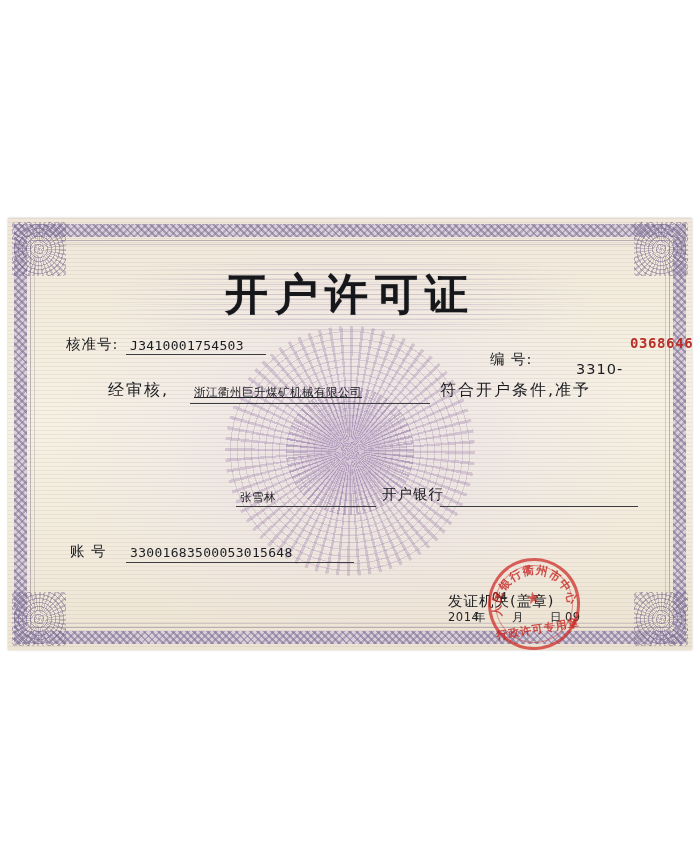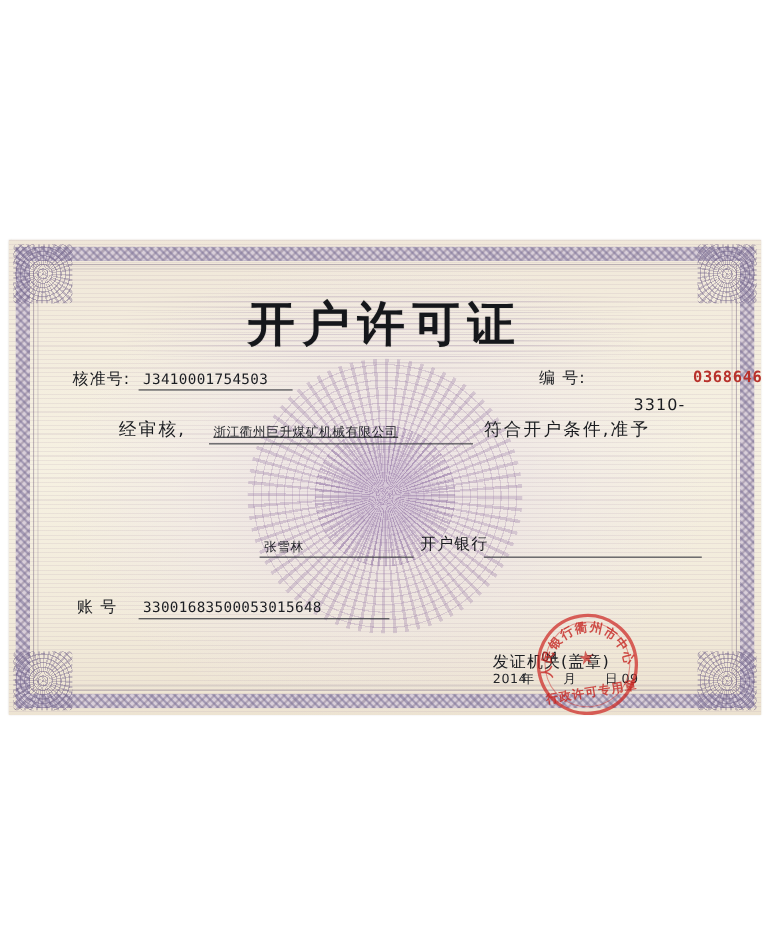--- a/index.html
+++ b/index.html
@@ -280,21 +280,21 @@
     <div class="corner br"></div>
 
     <div class="content">
 
       <div class="title">开户许可证</div>
 
       <div class="row lbl" style="left:58px; top:117px;">核准号:</div>
       <div class="row val-mono" style="left:122px; top:120px;">J3410001754503</div>
       <div class="underline" style="left:118px; top:136px; width:140px;"></div>
 
-      <div class="row lbl" style="left:482px; top:116px;">编  号:</div>
+      <div class="row lbl" style="left:482px; top:132px;">编  号:</div>
       <div class="row lbl" style="left:568px; top:116px;margin-top:27px;">3310-</div>
       <div class="row val-red" style="left:574px; top:117px;margin-left:48px;">03686463</div>
 
       <div class="row lbl-big" style="left:100px; top:162px;">经审核,</div>
       <div class="row val-small" style="left:186px; top:167px;text-decoration:underline;">浙江衢州巨升煤矿机械有限公司</div>
       <div class="underline" style="left:182px; top:185px; width:240px;"></div>
       <div class="row lbl-big" style="left:432px; top:162px;">符合开户条件,准予</div>
 
 
       <div class="row val-small" style="left:232px; top:272px;">张雪林</div>

